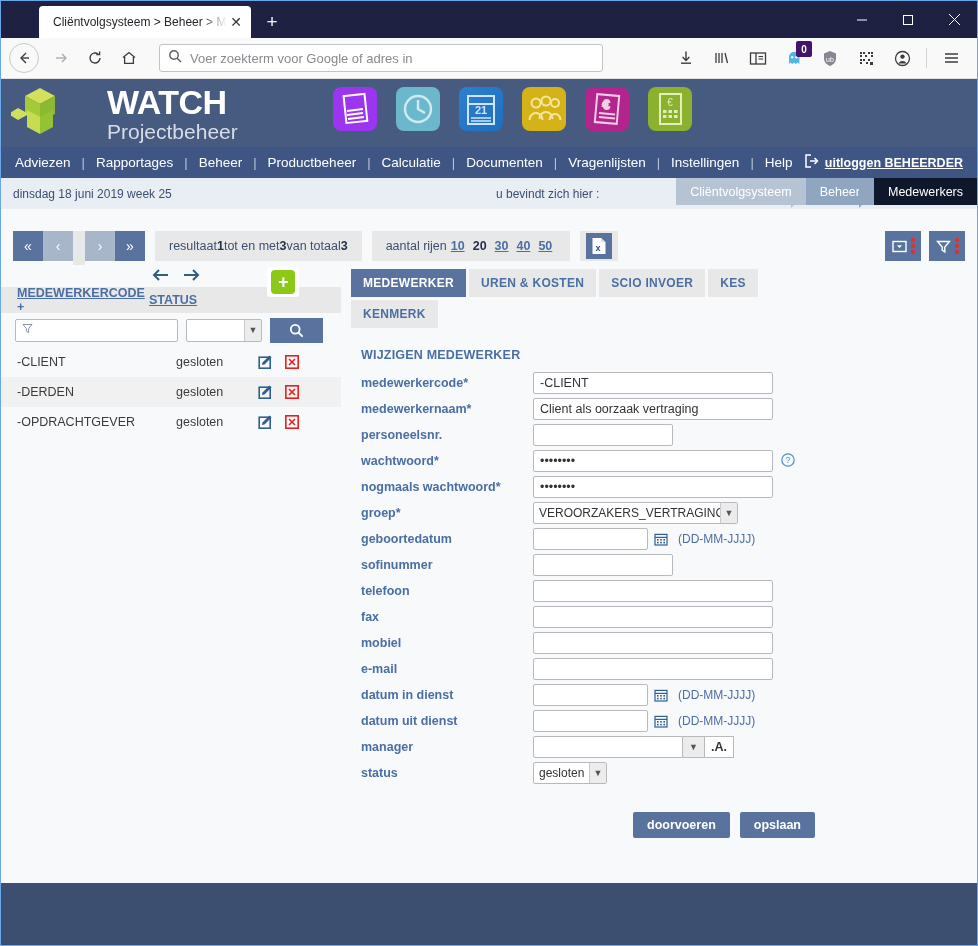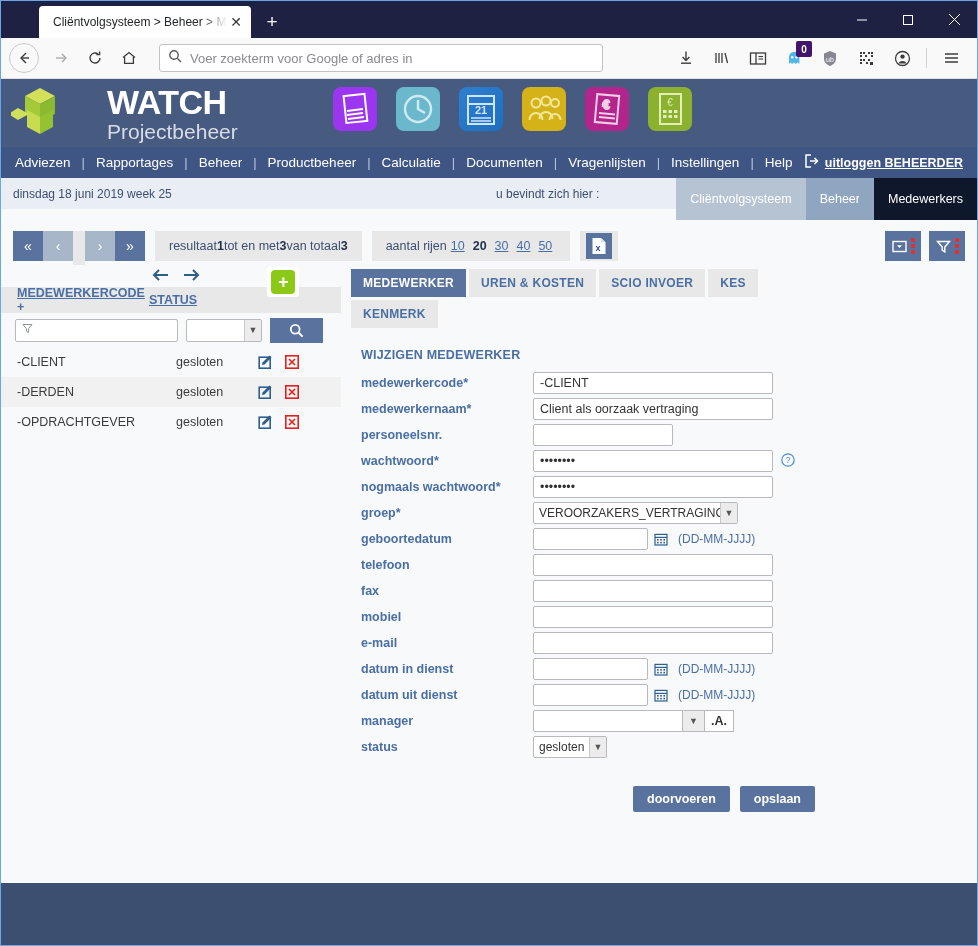--- a/index.html
+++ b/index.html
@@ -84,21 +84,21 @@
   .menu-item { color:#fff; font-size: 13.5px; padding: 0 2px; }
   .menu-sep { color:#b9c4da; font-size: 13px; padding: 0 9px; }
   .logout { position:absolute; right: 14px; display:flex; align-items:center; color:#fff; font-size:12.5px; }
   .logout span.lbl { text-decoration: underline; font-weight: bold; margin-left: 6px; font-size:12.5px;}
 
   .crumbbar { height: 31px; background: #e9eef4; display:flex; align-items:center; position:relative; }
   .crumb-date { font-size: 12px; color:#3d4f70; padding-left: 12px; }
   .crumb-here { font-size: 12px; color:#3d4f70; position:absolute; left: 495px; }
   .crumbs { position:absolute; right:0; top:0; height:31px; display:flex; }
   .crumb {
-    height:42px; display:flex; align-items:center; justify-content:center;
+    height:27px; display:flex; align-items:center; justify-content:center;
     color:#fff; font-size:12.5px; position:relative; padding: 0 14px;
   }
   .crumb:before {
     content:""; position:absolute; left:-15px; top:0; width:0; height:0;
     border-top: 15.5px solid transparent; border-bottom: 15.5px solid transparent;
     border-left: 15px solid #e9eef4; z-index:2;
   }
   .crumb:after {
     content:""; position:absolute; left:-16px; top:0; width:0; height:0;
     border-top: 15.5px solid transparent; border-bottom: 15.5px solid transparent;
@@ -115,21 +115,21 @@
   
   .toolbar { height: 34px; display:flex; align-items:stretch; padding: 0 12px; gap: 0; }
   .pager { display:flex; }
   .pbtn { width:30px; height:30px; display:flex; align-items:center; justify-content:center; color:#fff; font-size:14px; }
   .pbtn.dark { background:#5a739e; }
   .pbtn.light { background:#a8b6c9; }
   .pgap { width:12px; background:#e8e8e8; }
   .tsection { background:#e8e8e8; display:flex; align-items:center; height:30px; padding:0 14px; font-size:12.5px; color:#3d4f70; }
   .tsection b { color:#24324d; }
   .tspacer { width:10px; }
-  .rowcounts a { color:#4a6fa5; text-decoration: underline; margin: 0 4px; font-size:12.5px; }
+  .rowcounts a { color:#4a6fa5; text-decoration: underline; margin: 0 4px; font-size:12.5px;font-weight:bold; }
   .rowcounts a.active { color:#24324d; font-weight:bold; text-decoration:none; }
   .xls-wrap { background:#e8e8e8; display:flex; align-items:center; height:30px; padding: 0 6px; }
   .xlsbtn { width:26px; height:26px; background:#5a739e; display:flex; align-items:center; justify-content:center; }
   .toolbar-right { margin-left:auto; display:flex; gap: 8px; }
   .sqbtn { width:36px; height:30px; background:#5a739e; display:flex; align-items:center; justify-content:center; gap:4px; }
   .dots { display:flex; flex-direction:column; gap:2px; }
   .dots i { width:4px; height:4px; background:#e03030; display:block; border-radius:1px; }
 
   
   .main { flex: 1 1 auto; display:flex; }
@@ -703,20 +703,24 @@
                   <rect x="9.4" y="7" width="1.6" height="1.6"></rect>
                   <rect x="3" y="9.8" width="1.6" height="1.6"></rect>
                   <rect x="6.2" y="9.8" width="1.6" height="1.6"></rect>
                   <rect x="9.4" y="9.8" width="1.6" height="1.6"></rect>
                 </g>
               </svg>
           </span>
           <span class="hint">(DD-MM-JJJJ)</span>
         </div>
         <div class="frow">
+          <div class="flabel">sofinummer</div>
+          <div class="fin w140"></div>
+        </div>
+        <div class="frow">
           <div class="flabel">telefoon</div>
           <div class="fin w240"></div>
         </div>
         <div class="frow">
           <div class="flabel">fax</div>
           <div class="fin w240"></div>
         </div>
         <div class="frow">
           <div class="flabel">mobiel</div>
           <div class="fin w240"></div>

